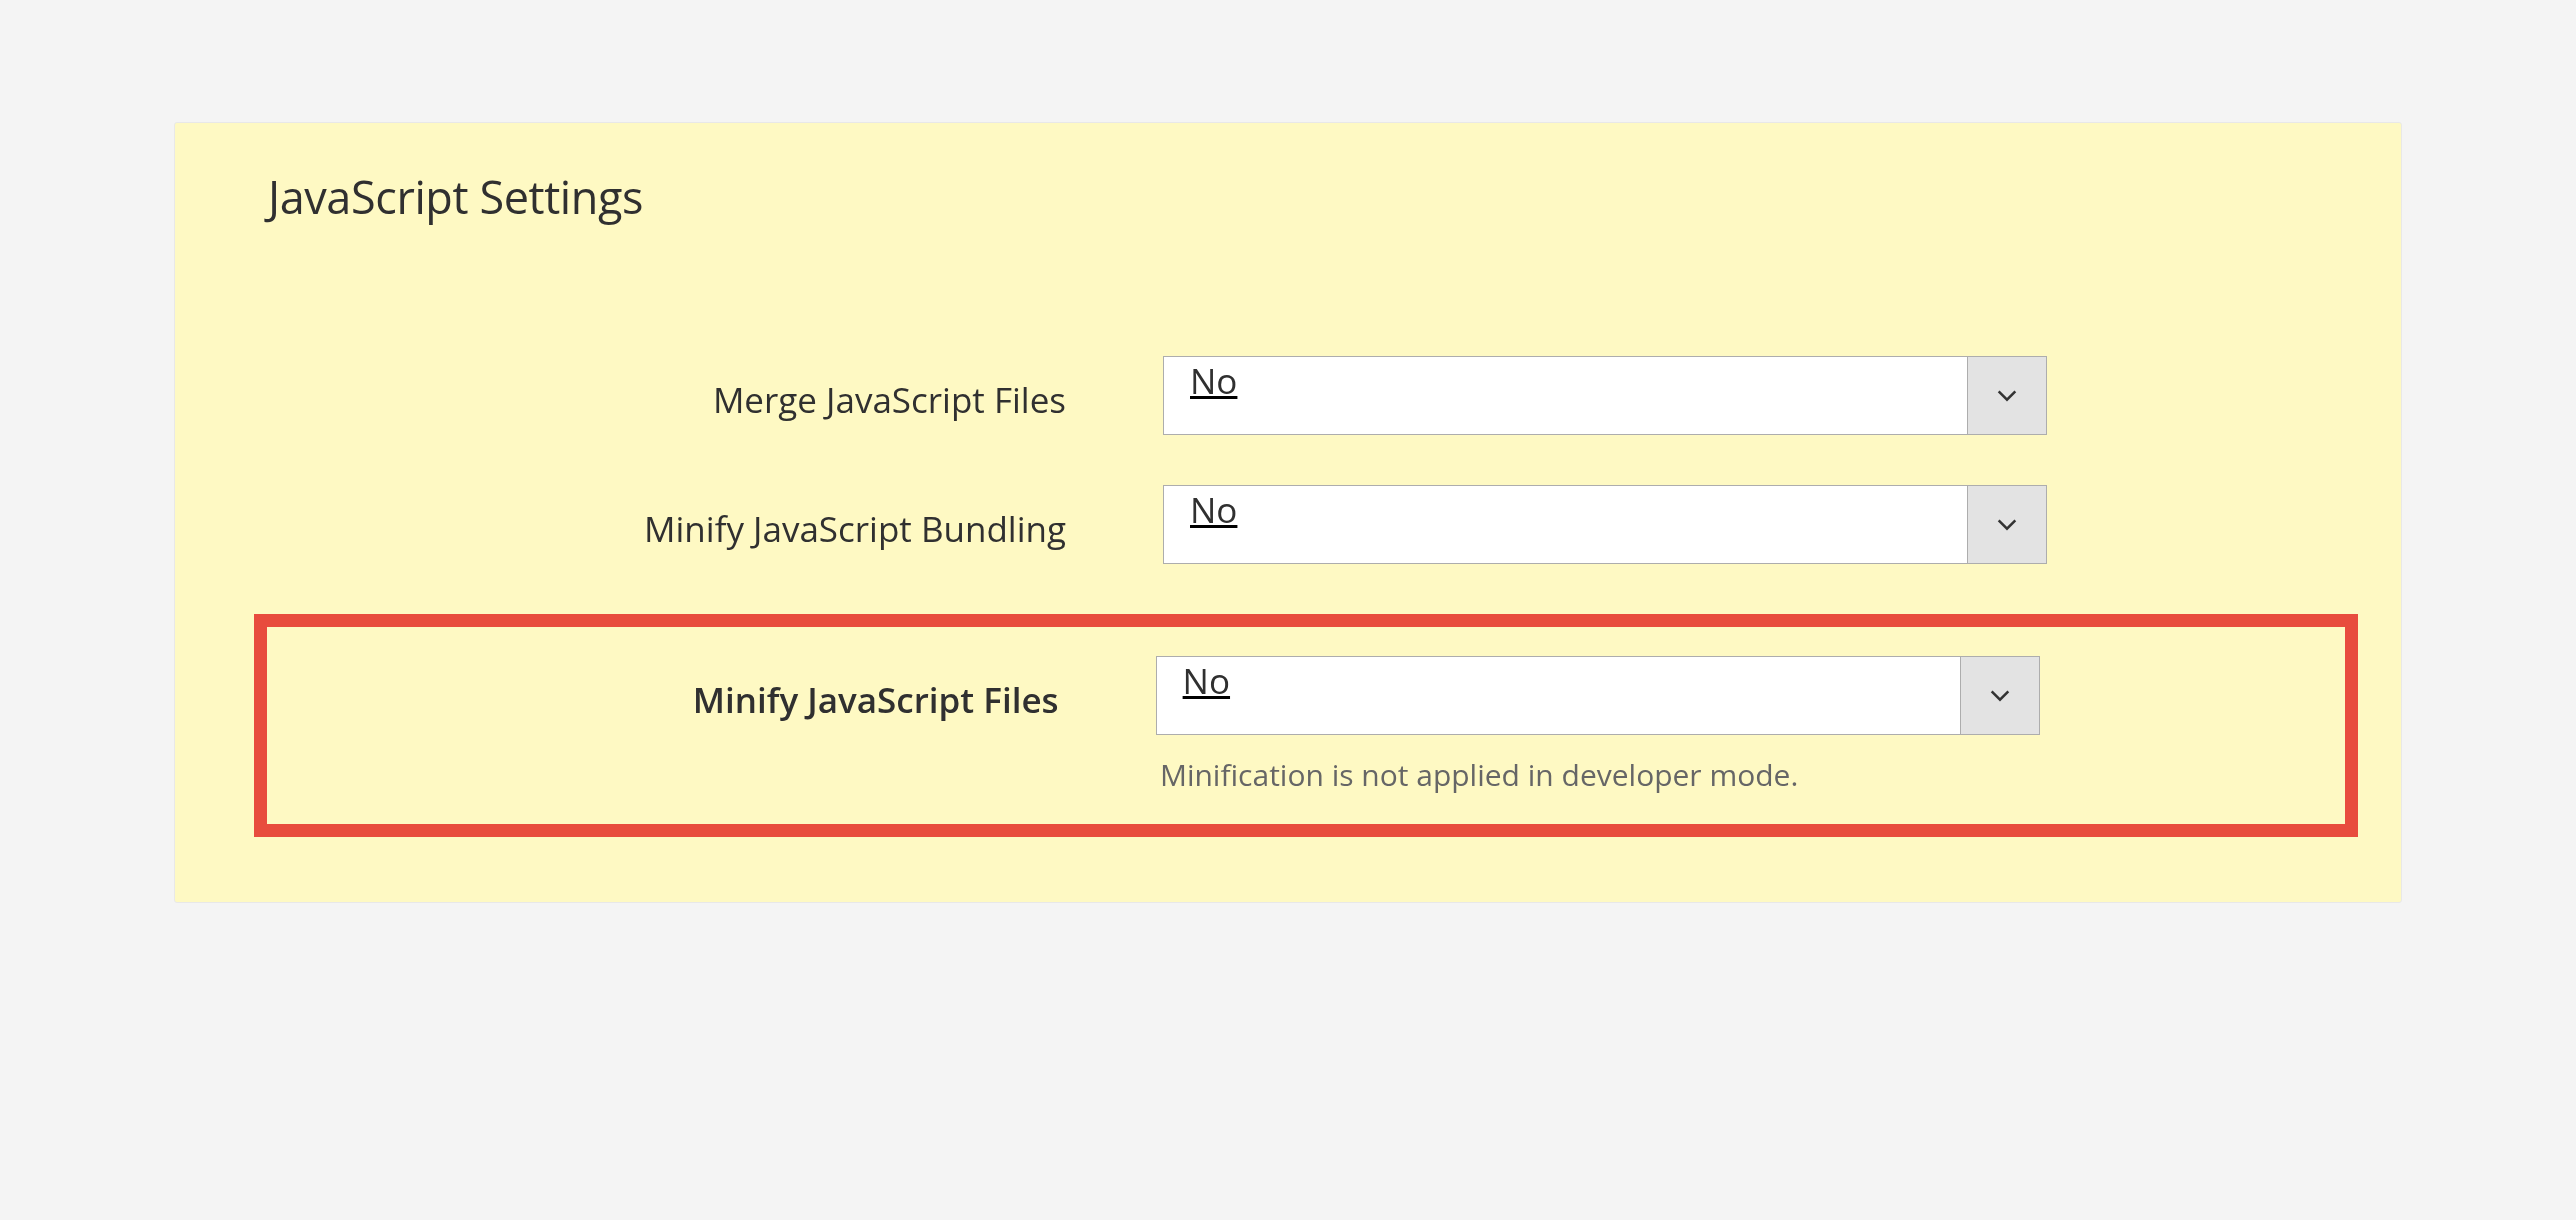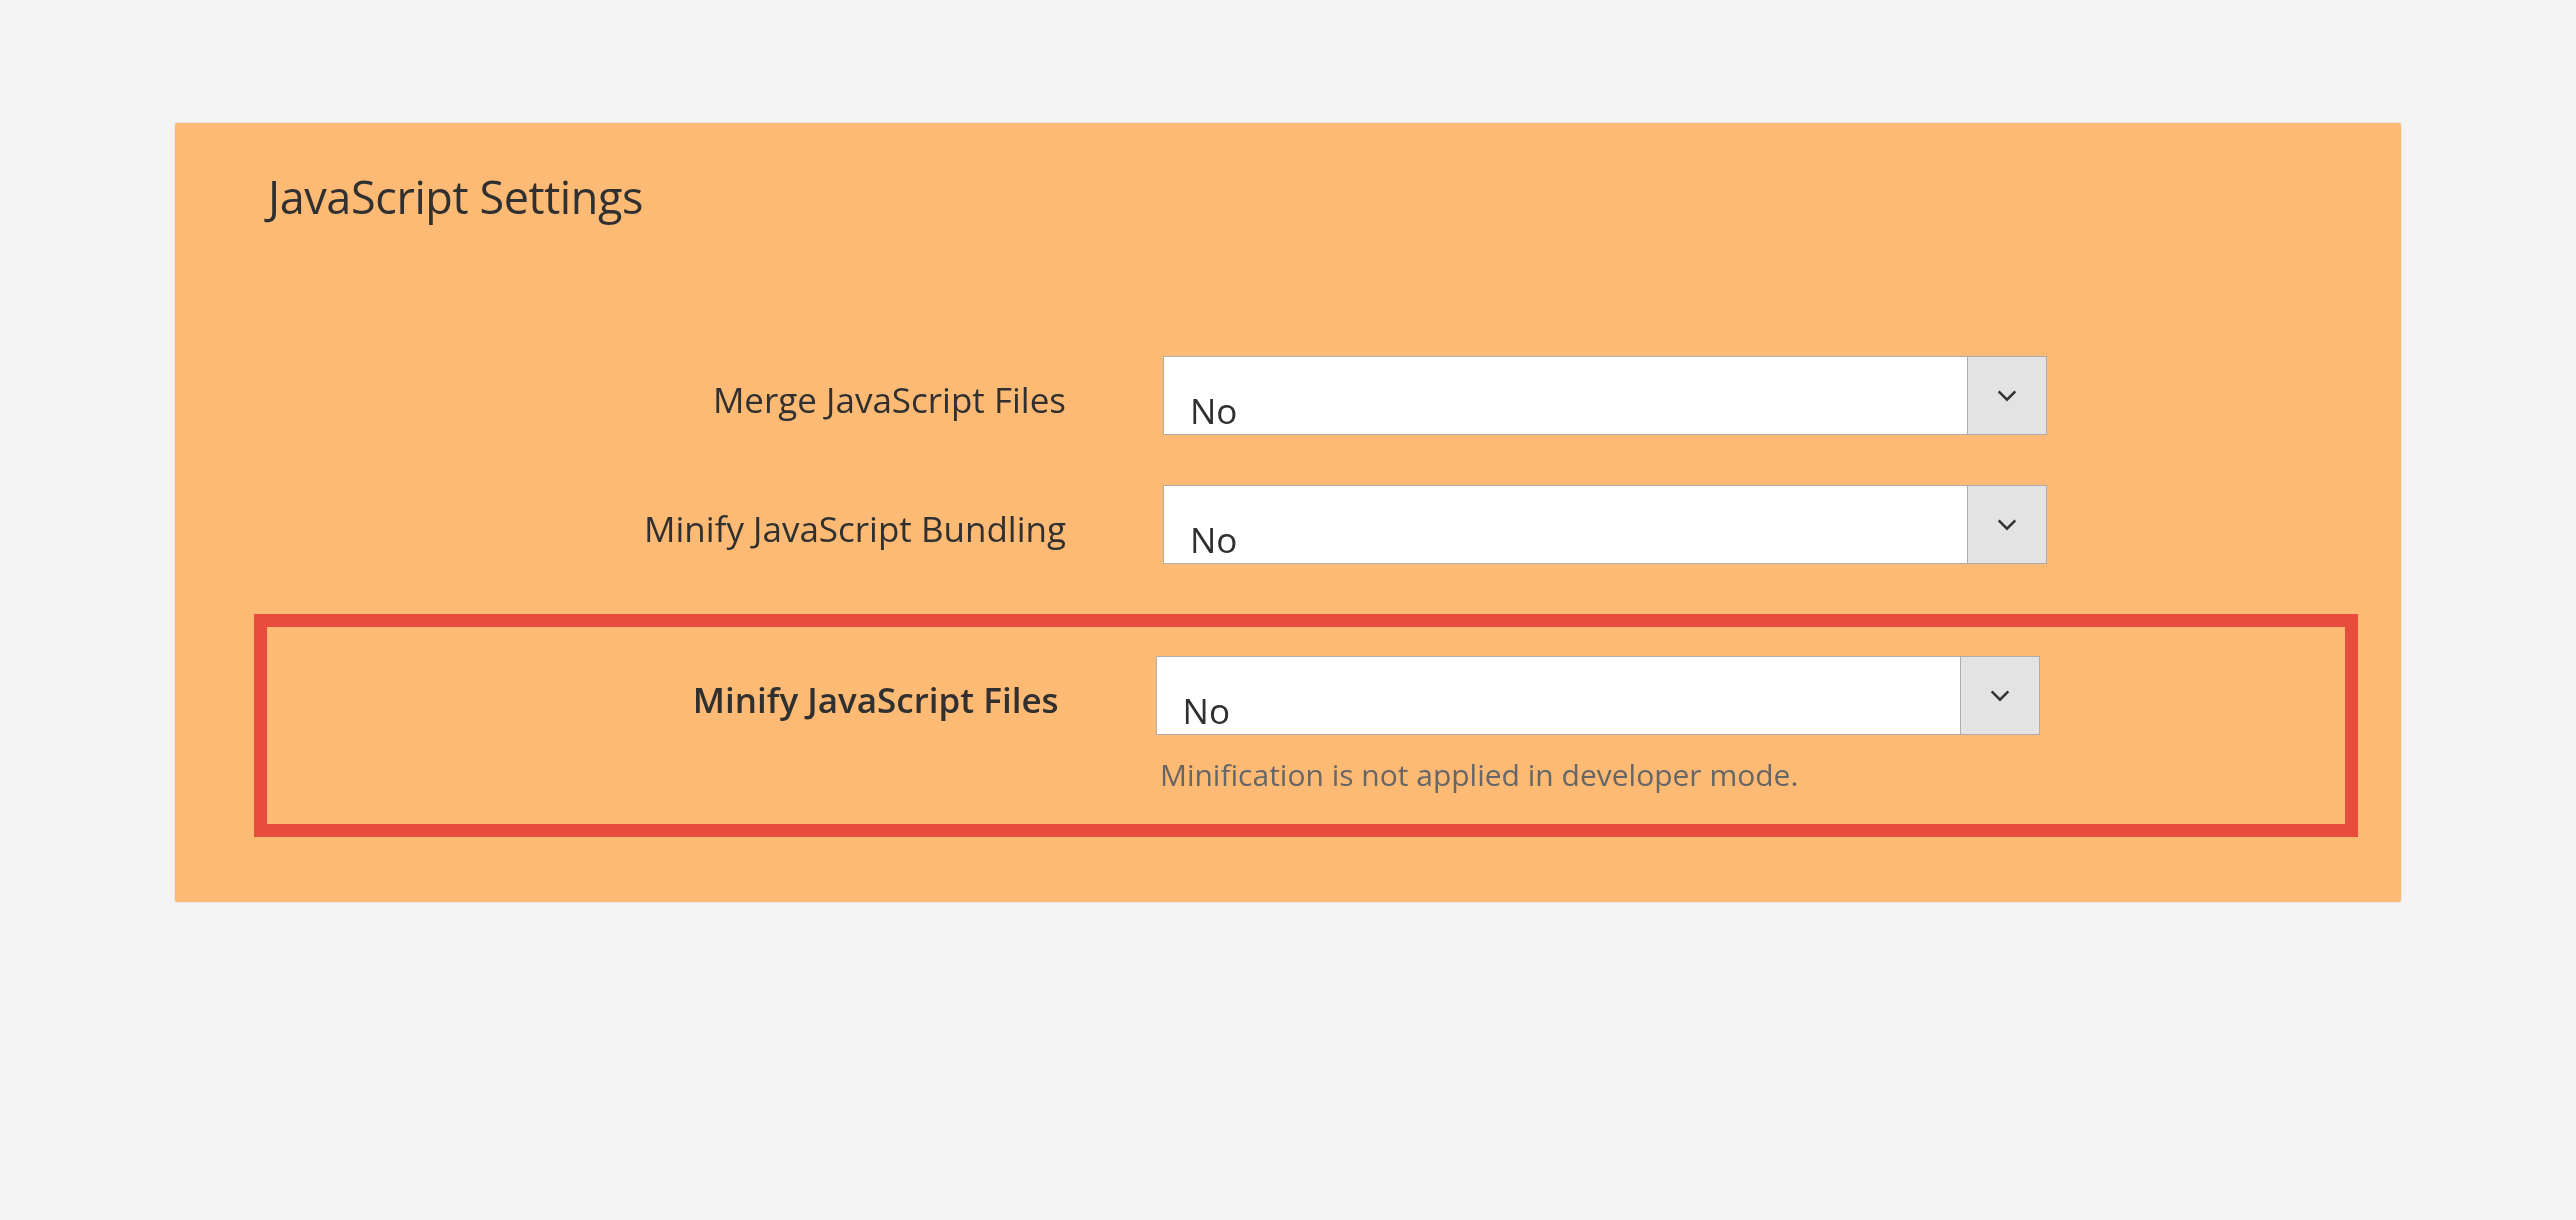--- a/index.html
+++ b/index.html
@@ -8,21 +8,21 @@
       padding: 0;
     }
     body {
       background: #f4f4f4;
       font-family: 'Open Sans', Arial, sans-serif;
       padding: 29px;
       width: 2576px;
       height: 1220px;
     }
     .panel {
-      background: #fdba74;
+      background: #fef9c3;
       border: 0.7px solid #e8e8e8;
       border-radius: 2.9px;
       padding: 43px 72px 65px 93px;
       max-width: 2228px;
       margin: 93px auto 0 auto;
     }
     .panel-title {
       font-size: 45px;
       font-weight: 400;
       color: #303030;
@@ -51,21 +51,22 @@
       flex: 1;
       max-width: 884px;
     }
     .select-wrap {
       position: relative;
       width: 100%;
       height: 79px;
       border: 1.4px solid #adadad;
       background: #ffffff;
       display: flex;
-      align-items: flex-end;
+      align-items: flex-start;
+      text-decoration: underline;
     }
     .select-value {
       flex: 1;
       padding: 0 26px;
       font-size: 35px;
       color: #303030;
       font-weight: 400;
     }
     .select-arrow {
       width: 79px;

